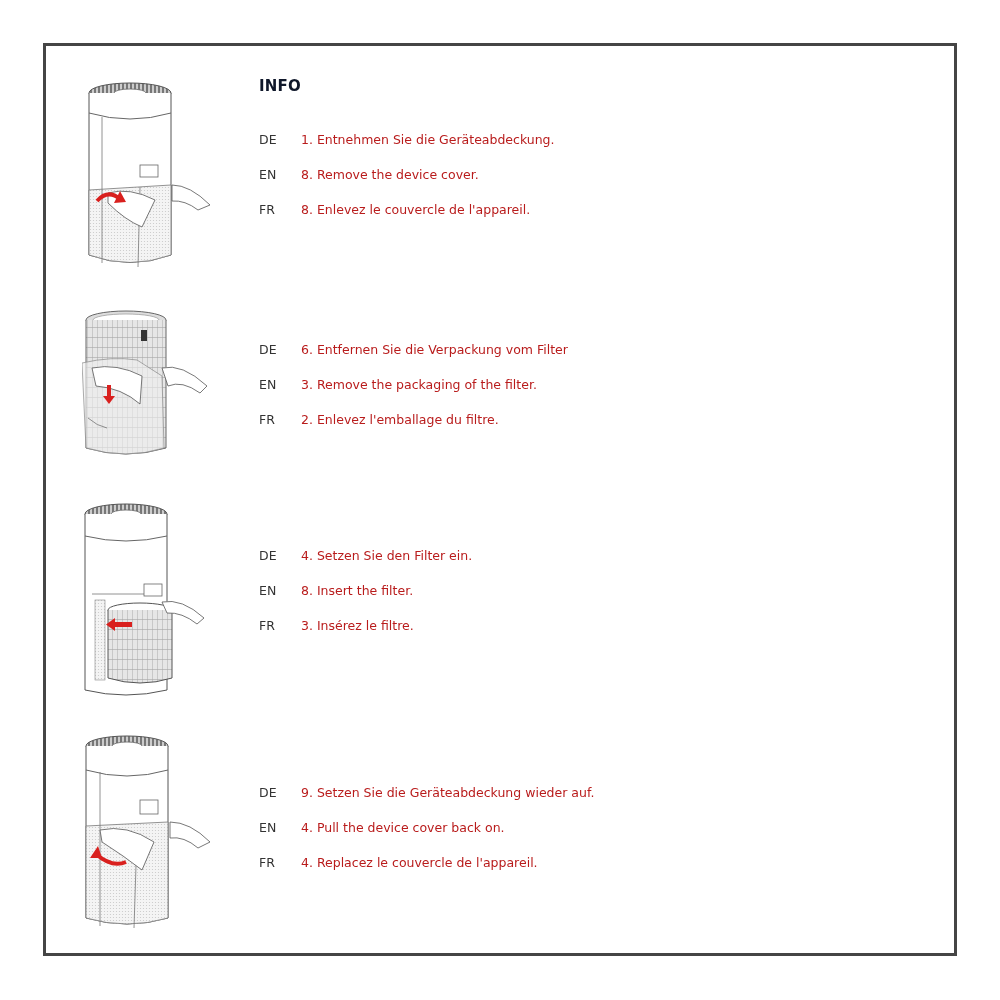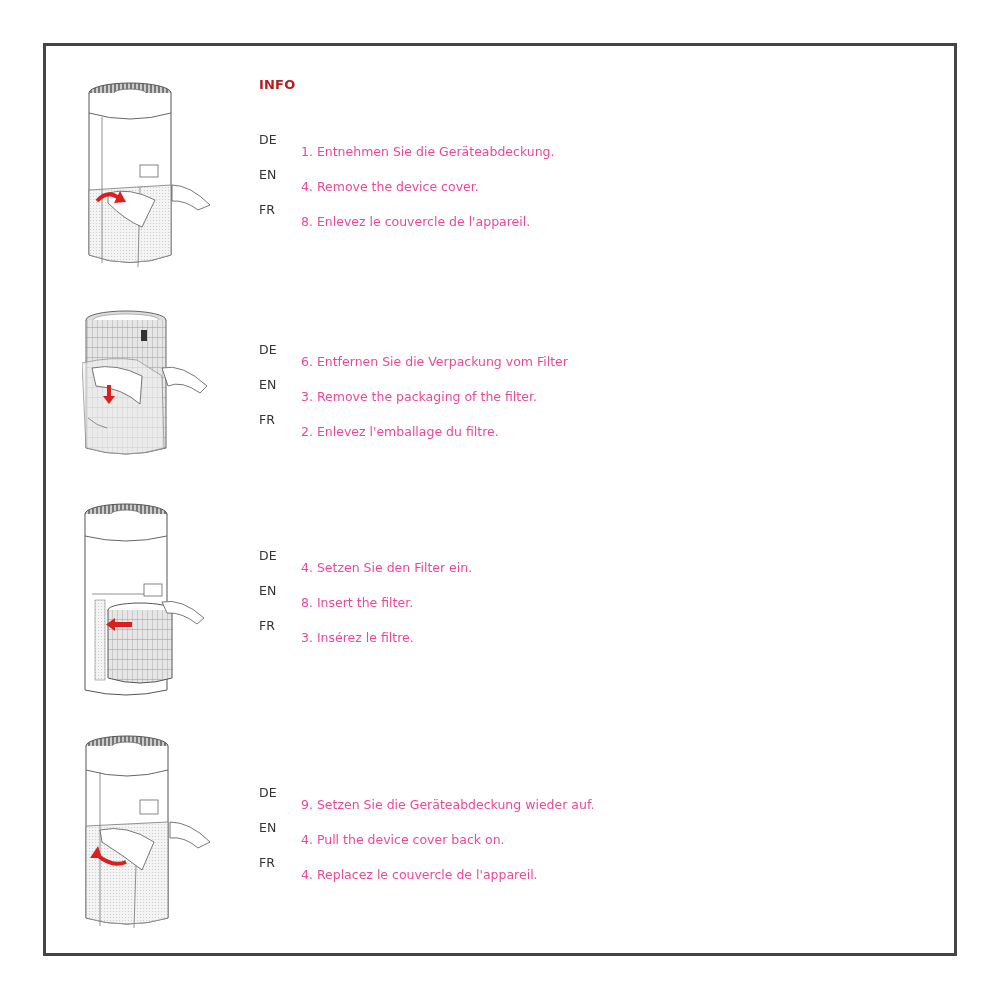--- a/index.html
+++ b/index.html
@@ -1,26 +1,26 @@
 <!DOCTYPE html>
 <html><head>
 <meta charset="utf-8">
 <style>
   html, body { margin: 0; padding: 0; background: #ffffff; }
   body { width: 1000px; height: 1000px; position: relative; overflow: hidden;
          font-family: "DejaVu Sans", sans-serif; color: #3a3a3a; }
   .frame { position: absolute; left: 43px; top: 43px; width: 908px; height: 907px;
            border: 3px solid #454545; box-sizing: content-box; }
-  .heading { position: absolute; left: 259px; top: 77px; font-size: 13px; font-weight: bold; color: #b91c1c; letter-spacing: 0.2px; }
+  .heading { position: absolute; left: 259px; top: 77px; font-size: 15px; font-weight: bold; color: #0f172a; letter-spacing: 0.2px; }
   .step { position: absolute; left: 0; width: 1000px; }
   .illus { position: absolute; }
   .lines { position: absolute; left: 259px; }
   .line { position: relative; height: 35px; font-size: 12.5px; line-height: 16px; }
   .lang { position: absolute; left: 0; top: 0; font-weight: normal; color: #333; font-size: 12.5px; }
-  .txt { position: absolute; left: 42px; top: 12px; color: #ec4899; white-space: nowrap; }
+  .txt { position: absolute; left: 42px; top: 0; color: #b91c1c; white-space: nowrap; }
 </style>
 </head>
 <body>
 
 <div class="frame"></div>
 
 <div class="heading">INFO</div>
 
 <svg width="0" height="0" style="position:absolute">
   <defs>
@@ -55,21 +55,21 @@
     <path d="M17 126 Q28 114 40 124" fill="none" stroke="#d9201e" stroke-width="4"></path>
     <polygon points="40,116 46,127 34,128" fill="#d9201e"></polygon>
   </svg>
   <div class="lines" style="top:132px">
     <div class="line">
       <span class="lang">DE</span>
       <span class="txt">1. Entnehmen Sie die Geräteabdeckung.</span>
     </div>
     <div class="line">
       <span class="lang">EN</span>
-      <span class="txt">4. Remove the device cover.</span>
+      <span class="txt">8. Remove the device cover.</span>
     </div>
     <div class="line">
       <span class="lang">FR</span>
       <span class="txt">8. Enlevez le couvercle de l'appareil.</span>
     </div>
   </div>
 </div>
 
 <div class="step">
   <svg class="illus" style="left:82px;top:308px" width="150" height="150" viewBox="0 0 150 150">

